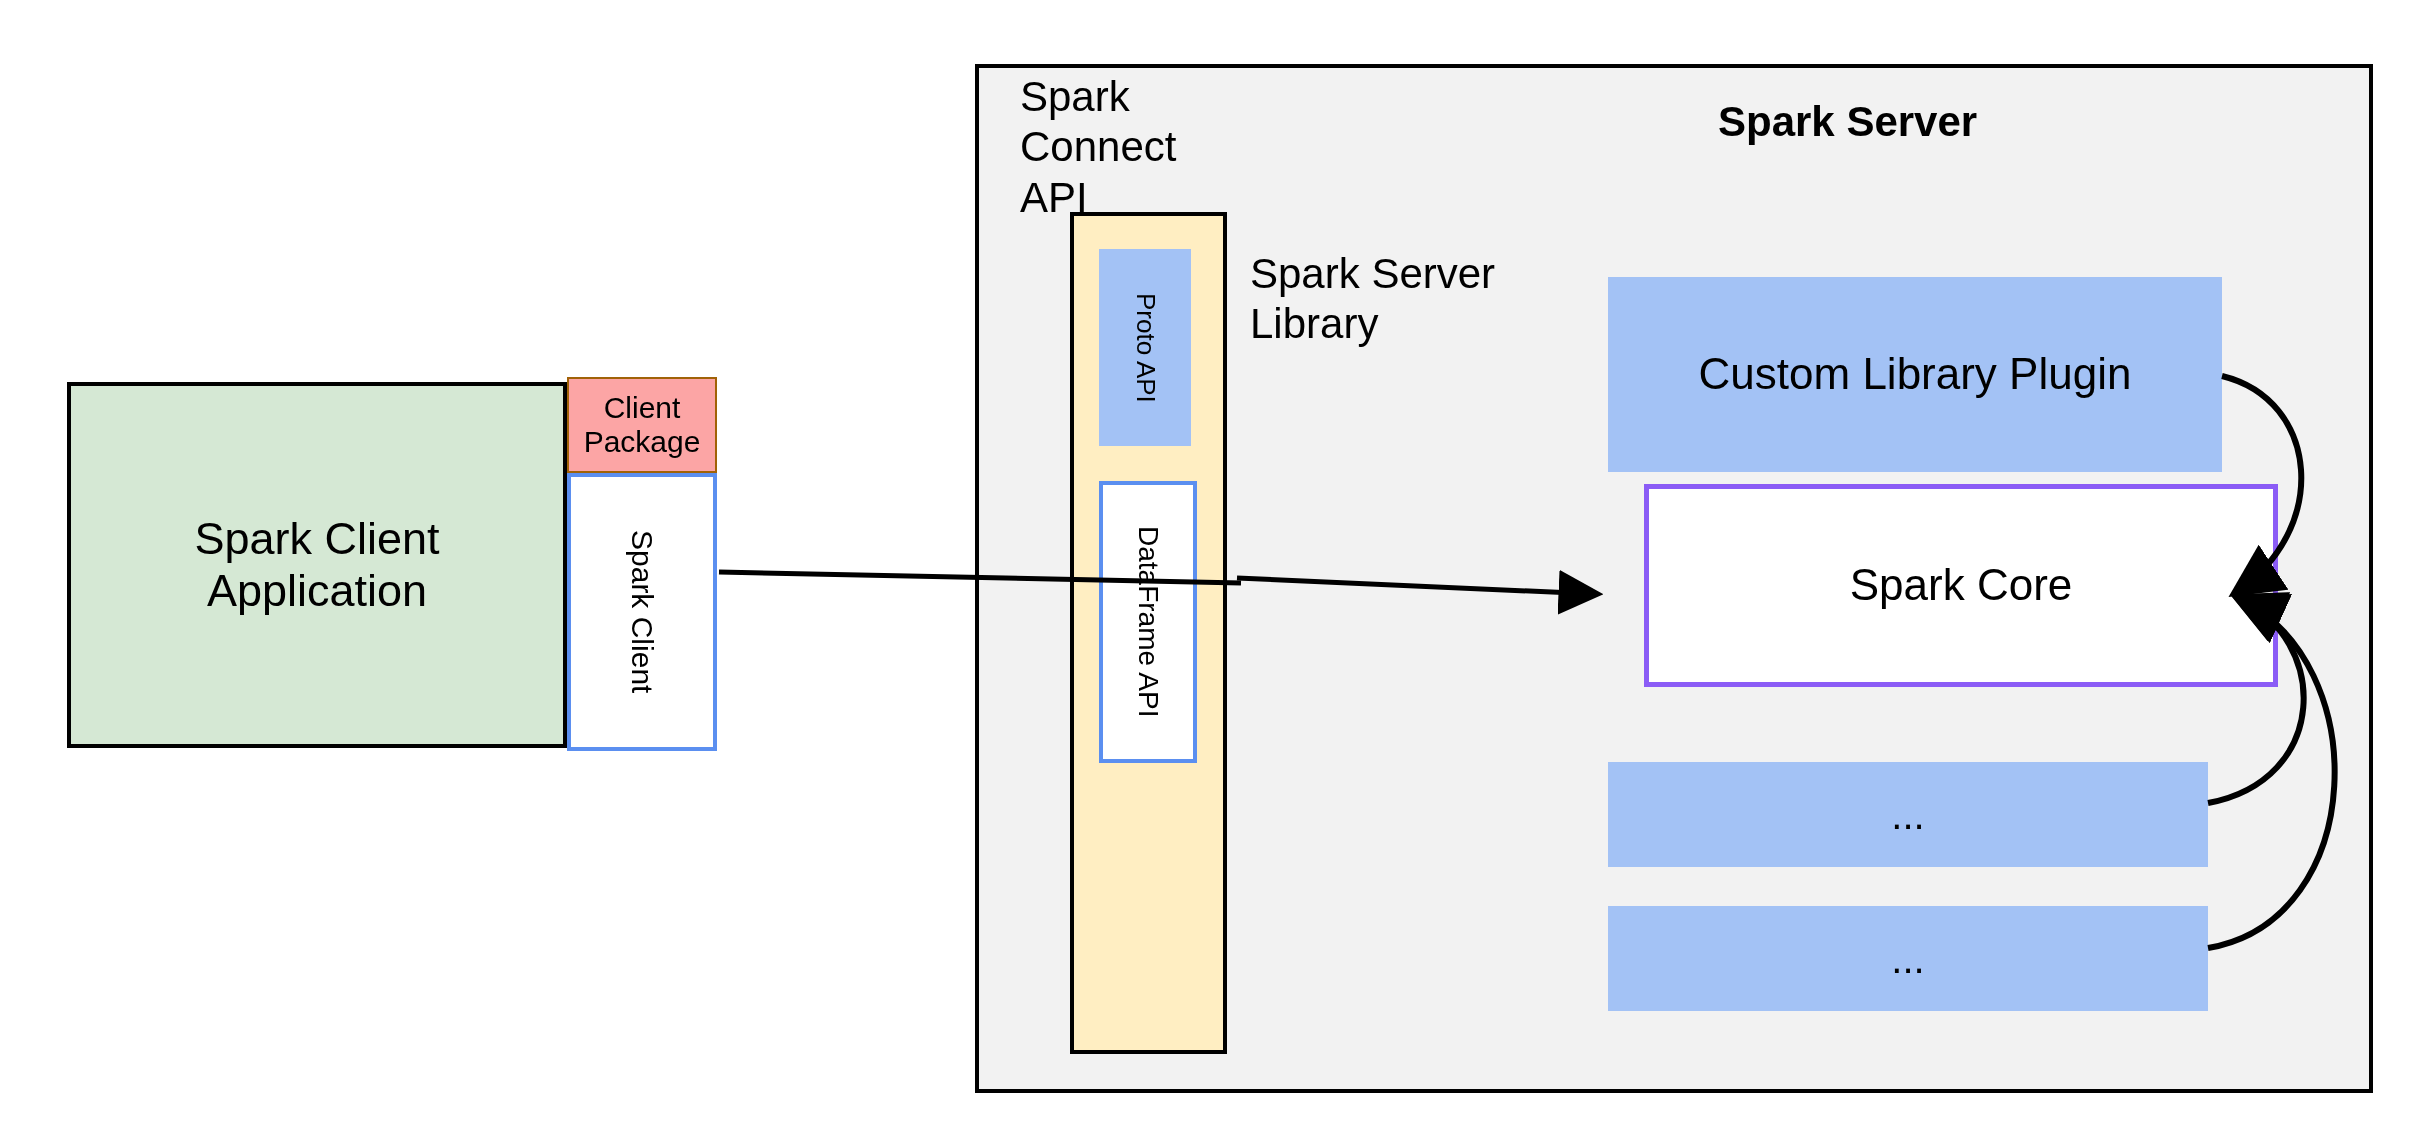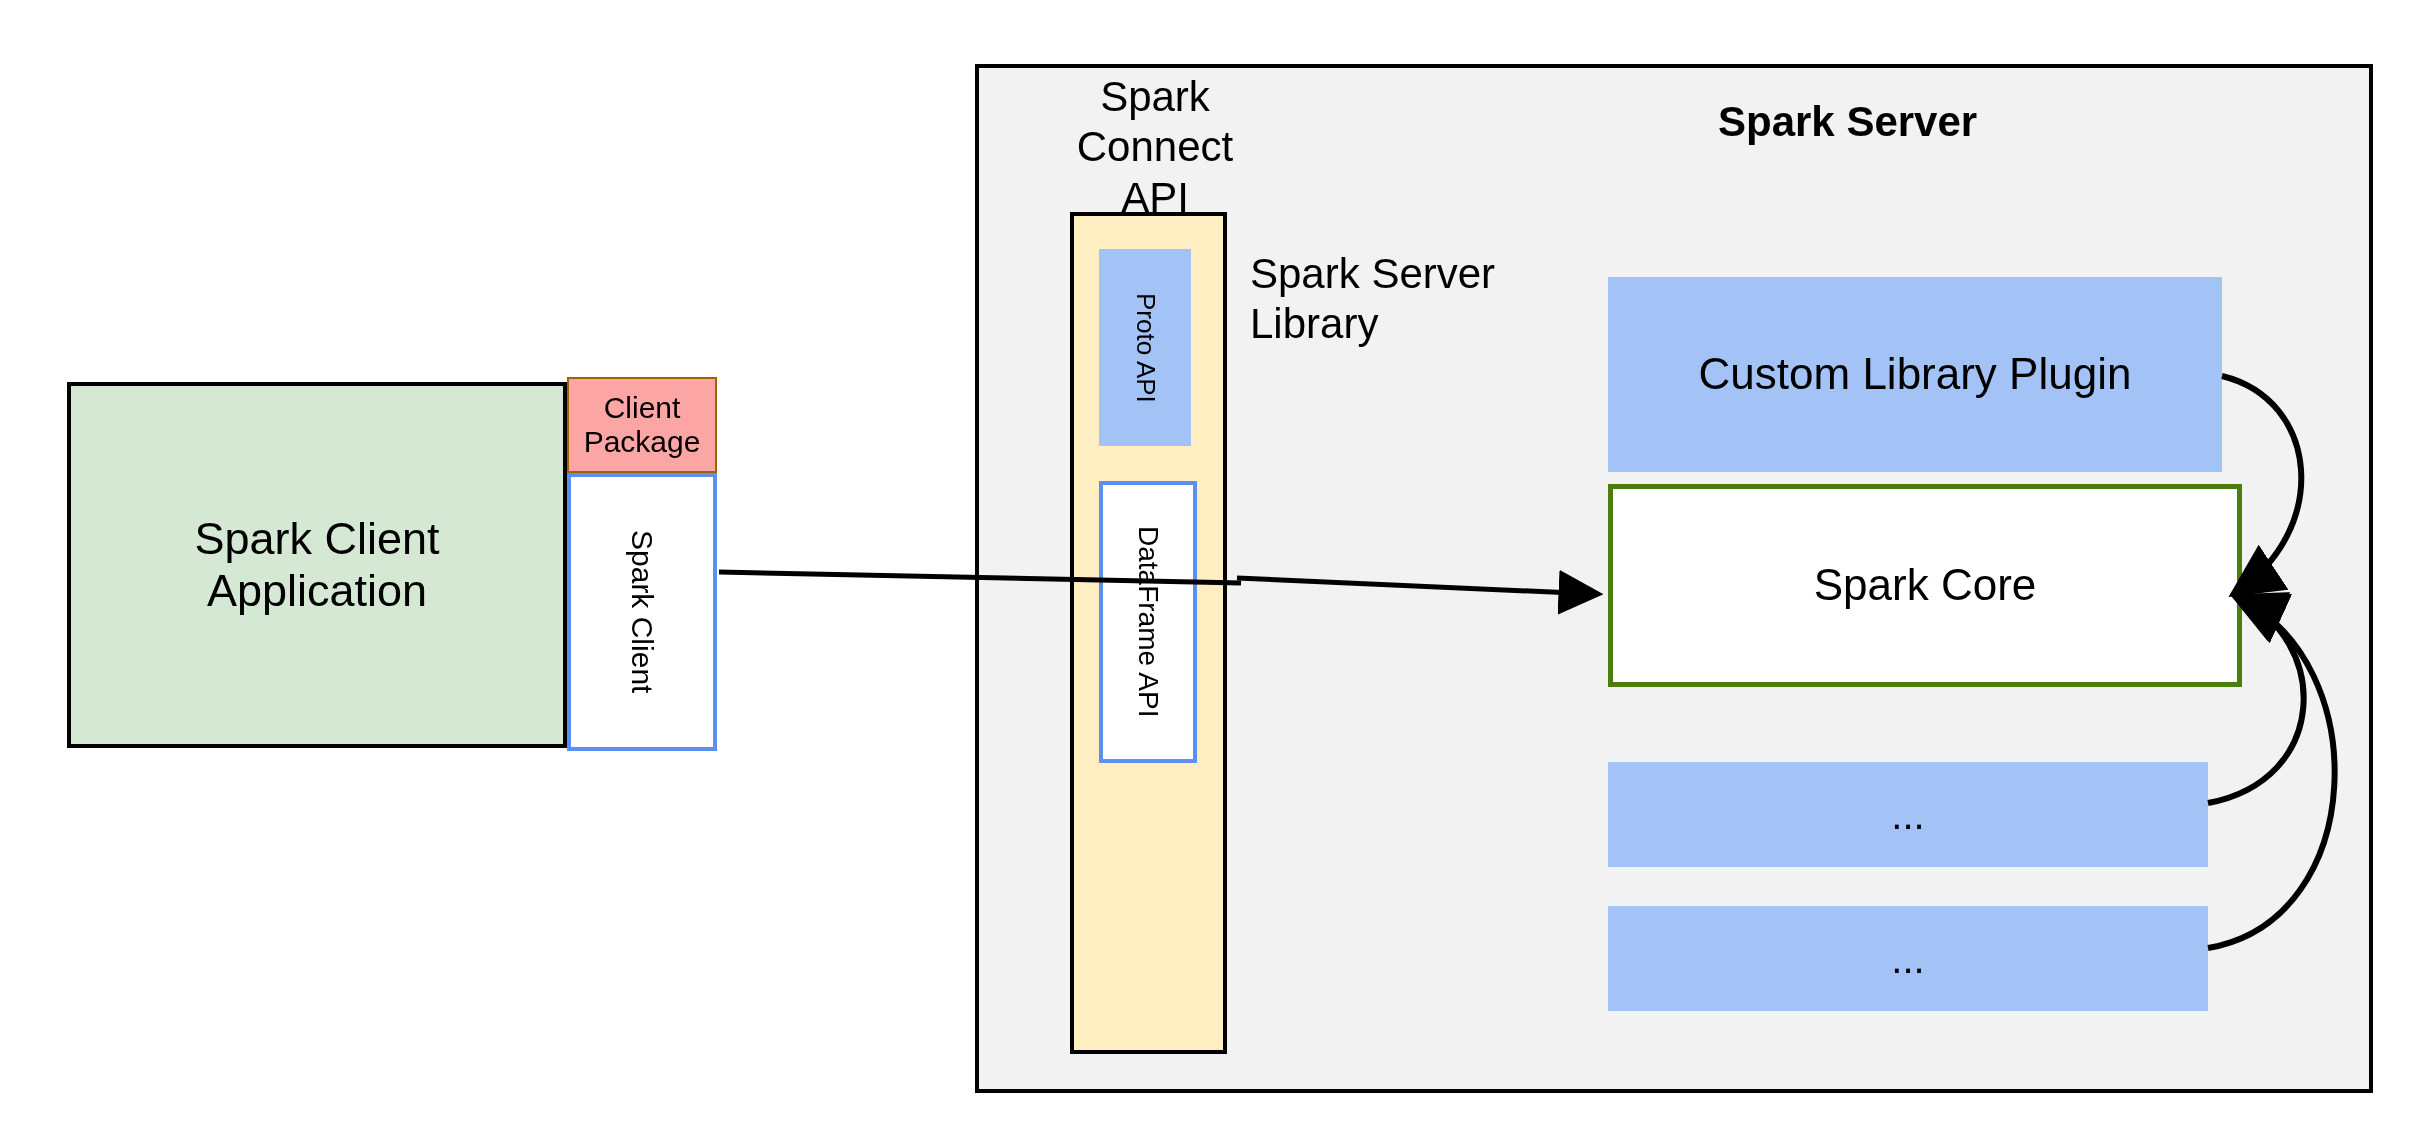--- a/index.html
+++ b/index.html
@@ -82,21 +82,20 @@
     position: absolute;
     color: #000000;
     white-space: pre-line;
     line-height: 1.2;
   }
   #spark-connect-api-label {
     left: 1020px;
     top: 72px;
     width: 270px;
     font-size: 42px;
-    text-align: center;
   }
   #spark-server-title {
     left: 1718px;
     top: 97px;
     font-size: 42px;
     font-weight: bold;
     text-align: left;
   }
   #spark-server-library-label {
     left: 1250px;
@@ -139,26 +138,26 @@
   #custom-library-plugin-box {
     left: 1608px;
     top: 277px;
     width: 614px;
     height: 195px;
     background: #a3c2f5;
     border: none;
     font-size: 44px;
   }
   #spark-core-box {
-    left: 1608px;
+    left: 1644px;
     top: 484px;
     width: 634px;
     height: 203px;
     background: #ffffff;
-    border: 5px solid #4d7c0f;
+    border: 5px solid #8b5cf6;
     font-size: 44px;
   }
   #ellipsis-box-1 {
     left: 1608px;
     top: 762px;
     width: 600px;
     height: 105px;
     background: #a3c2f5;
     border: none;
     font-size: 40px;

